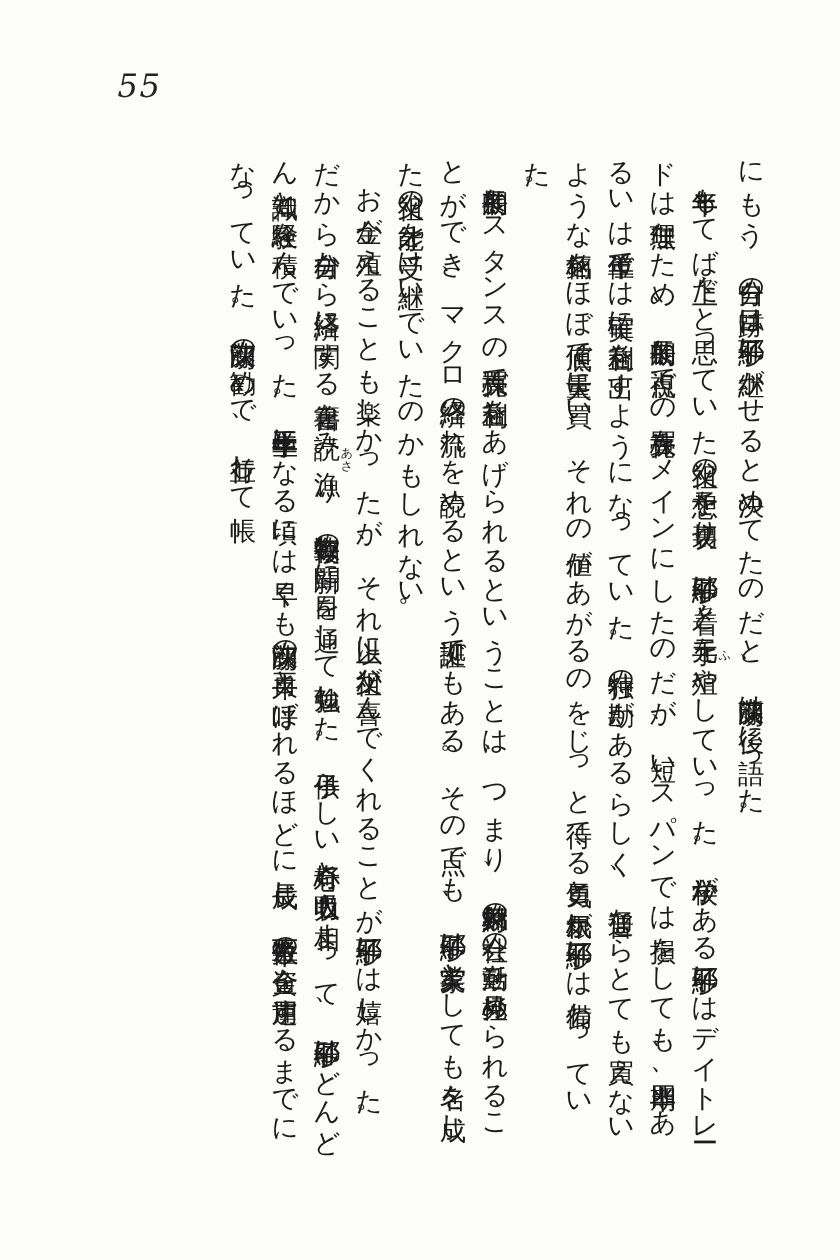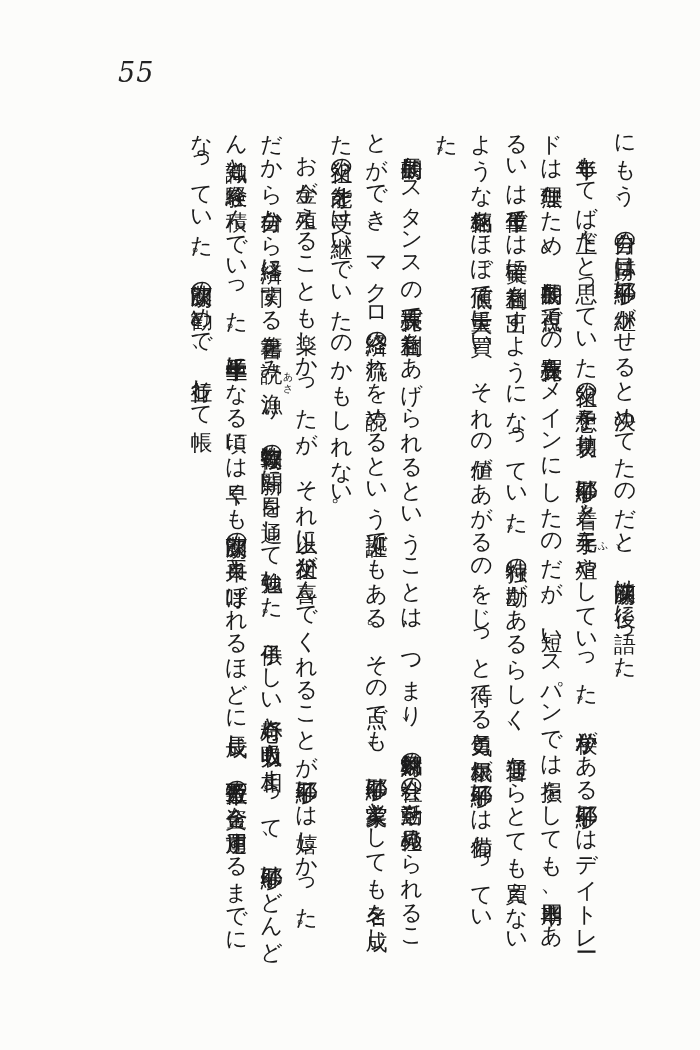--- a/index.html
+++ b/index.html
@@ -14,21 +14,20 @@
     position: absolute;
     inset: 0;
   }
   .page-number {
     position: absolute;
     top: 57px;
     left: 98px;
     font-size: 27px;
     font-style: italic;
     letter-spacing: 1px;
-    margin-left: 20px;
   }
   .text-body {
     position: absolute;
     top: 119px;
     right: 57px;
     height: 838px;
     writing-mode: vertical-rl;
     text-orientation: mixed;
     font-size: 22px;
     line-height: 35px;

